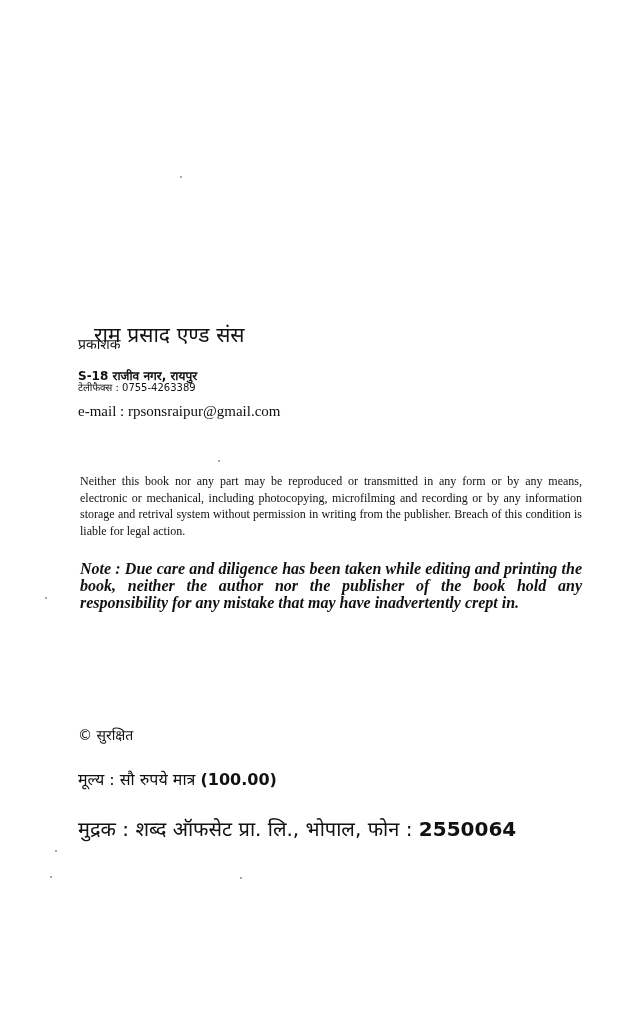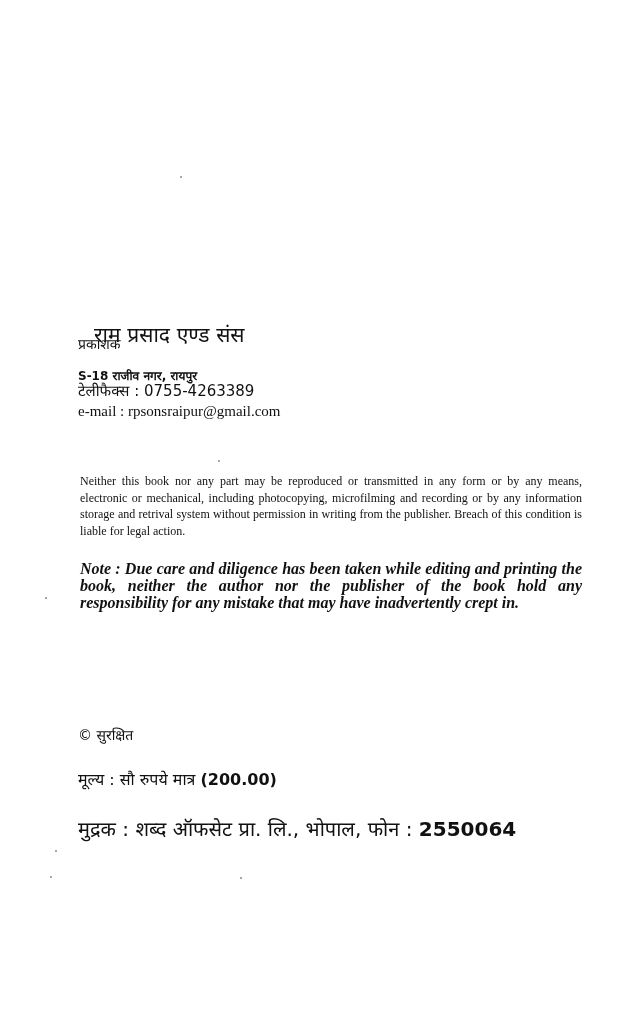--- a/index.html
+++ b/index.html
@@ -1,21 +1,21 @@
 <!DOCTYPE html>
 <html><head>
 <meta charset="utf-8">
 <style>
   html, body { margin:0; padding:0; }
   body { width:636px; height:1013px; background:#ffffff; position:relative; overflow:hidden; color:#111; font-family:"Liberation Serif", serif; }
   .abs { position:absolute; }
   .pub-label { left:78px; top:298px; font-size:14px; font-family:"DejaVu Sans", sans-serif;margin-top:36px; }
   .pub-name { left:94px; top:320px; font-size:21px; font-family:"DejaVu Sans", sans-serif; }
   .pub-addr { left:78px; top:367px; font-size:12px; font-weight:bold; font-family:"DejaVu Sans", sans-serif; }
-  .pub-tel { left:78px; top:380px; font-size:15px; font-family:"DejaVu Sans", sans-serif;text-align:right; }
+  .pub-tel { left:78px; top:380px; font-size:10px; font-family:"DejaVu Sans", sans-serif;text-align:right; }
   .pub-email { left:78px; top:403px; font-size:15px; }
   .rights { left:80px; top:473px; width:502px; font-size:12px; line-height:16.5px; text-align:justify; }
   .note { left:80px; top:560px; width:502px; font-size:16px; line-height:17px; text-align:justify; font-style:italic; font-weight:bold; }
   .copyright { left:78px; top:725px; font-size:14px; font-family:"DejaVu Sans", sans-serif; }
   .price { left:78px; top:768px; font-size:16px; font-family:"DejaVu Sans", sans-serif; }
   .printer { left:78px; top:815px; font-size:20px; font-family:"DejaVu Sans", sans-serif; }
   .bold { font-weight:bold; }
   .speck { position:absolute; width:2px; height:2px; background:#888; border-radius:1px; }
 </style>
 </head>
@@ -40,21 +40,21 @@
 
 <div class="abs copyright">
   <span>©</span>
   <span>सुरक्षित</span>
 </div>
 
 <div class="abs price">
   <span>मूल्य</span>
   <span> : </span>
   <span>सौ रुपये मात्र</span>
-  <span class="bold">(200.00)</span>
+  <span class="bold">(100.00)</span>
 </div>
 
 <div class="abs printer">
   <span>मुद्रक</span>
   <span> : </span>
   <span>शब्द ऑफसेट प्रा. लि., भोपाल, फोन</span>
   <span> : </span>
   <span class="bold">2550064</span>
 </div>
 

